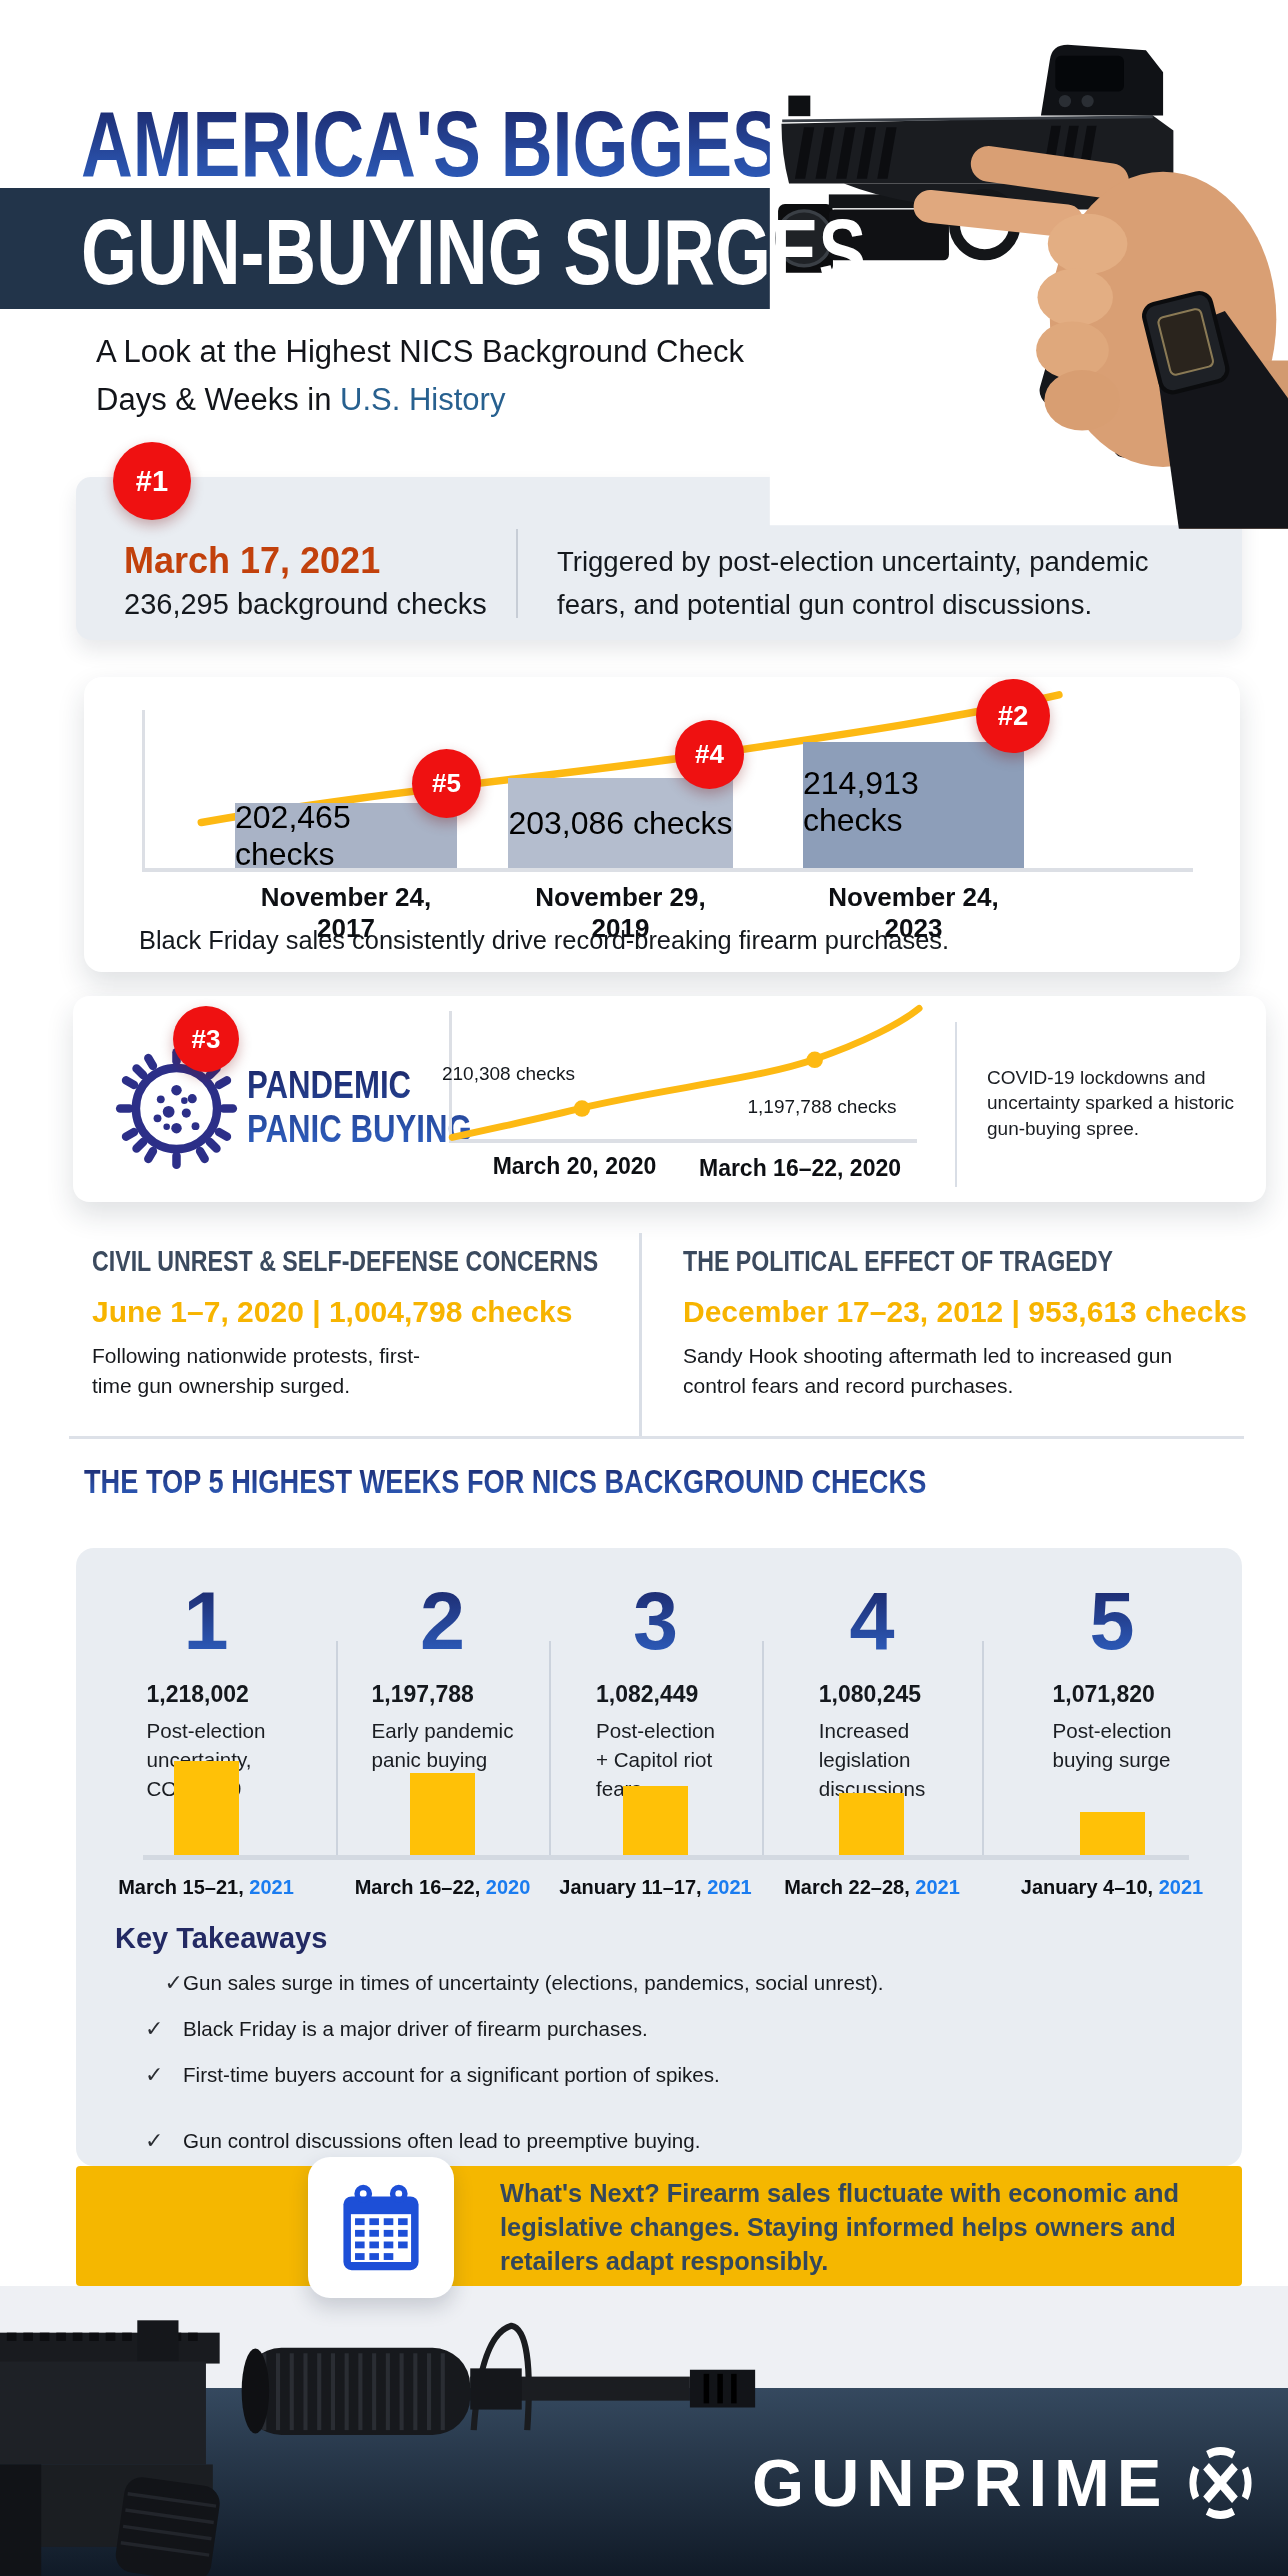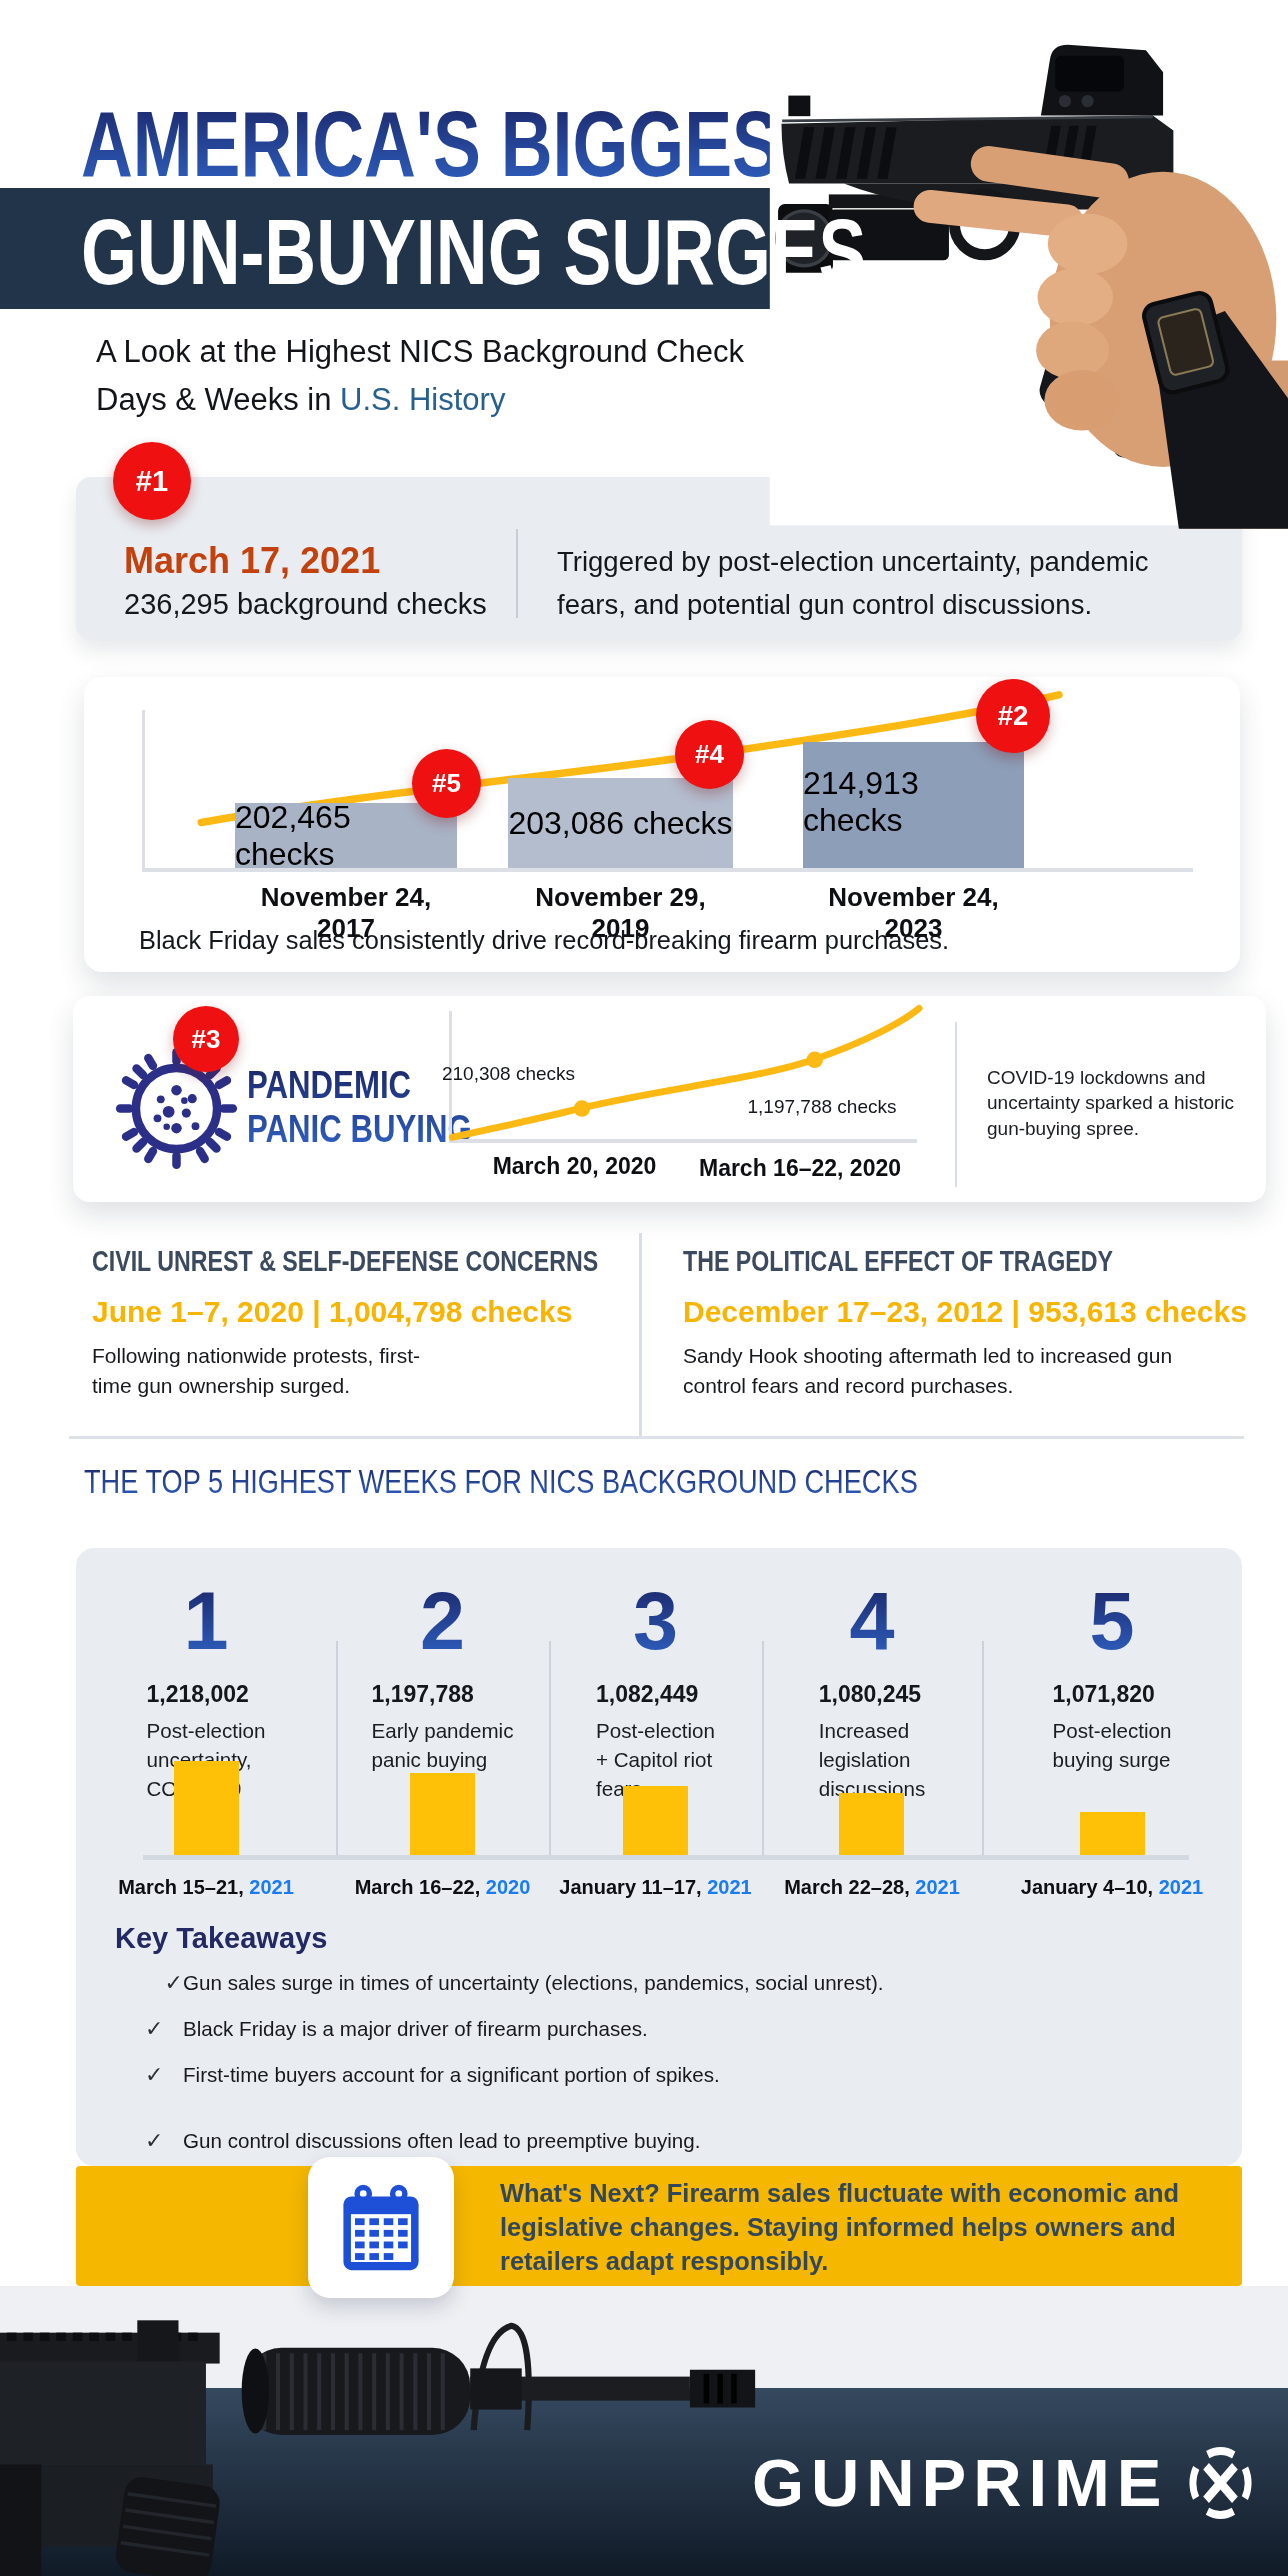--- a/index.html
+++ b/index.html
@@ -62,21 +62,21 @@
 
   
   .tc-lh{left:92px;top:1245px;font-size:29px;font-weight:bold;color:#3b4a5e;}
   .tc-rh{left:683px;top:1245px;font-size:29px;font-weight:bold;color:#3b4a5e;}
   .tc-stat{font-size:30px;font-weight:bold;color:#f7b400;top:1295px;}
   .tc-body{font-size:21px;line-height:30px;color:#17191d;top:1341px;}
   .tc-div{left:639px;top:1233px;width:2.7px;height:203px;background:#d9dee6;}
   .hr2{left:69px;top:1436px;width:1175px;height:3.4px;background:#dde1e8;}
 
   
-  .t5-title{left:84px;top:1462px;font-size:34px;font-weight:400;}
+  .t5-title{left:84px;top:1462px;font-size:34px;font-weight:700;}
   .t5-card{left:76px;top:1548px;width:1166px;height:618px;background:#e9edf2;border-radius:18px;}
   .t5-col{position:absolute;top:17px;}
   .t5-rank{font-size:81px;font-weight:900;text-align:center;line-height:84px;margin-top:13.7px;}
   .t5-stat{width:max-content;margin:18px auto 0;text-align:left;}
   .t5-val{font-size:23px;font-weight:bold;color:#14181d;margin-bottom:8.2px;}
   .t5-desc{font-size:20.6px;line-height:29px;color:#1a1d22;}
   .t5-coldiv{position:absolute;top:93px;width:2.1px;height:216px;background:#ccd3dd;}
   .t5-bar{position:absolute;width:65px;bottom:310px;background:#ffc107;}
   .t5-axis{left:67px;top:307px;width:1046px;height:4.8px;background:#d3d9e1;position:absolute;}
   .t5-date{position:absolute;top:328px;font-size:20px;font-weight:bold;color:#0d0f13;text-align:center;}

